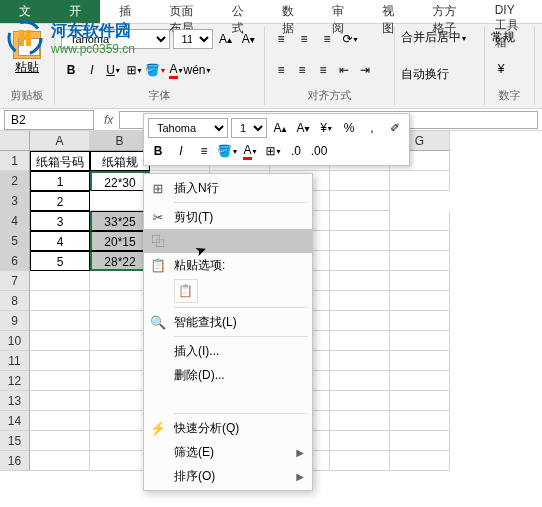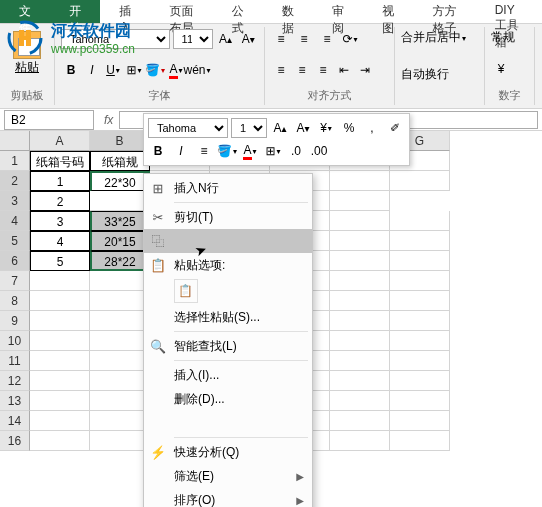--- a/index.html
+++ b/index.html
@@ -338,20 +338,30 @@
       <div class="row-header">14</div>
       <div class="cell"></div>
       <div class="cell"></div>
       <div class="cell"></div>
       <div class="cell"></div>
       <div class="cell"></div>
       <div class="cell"></div>
       <div class="cell"></div>
     </div>
   <div class="row">
+      <div class="row-header">15</div>
+      <div class="cell"></div>
+      <div class="cell"></div>
+      <div class="cell"></div>
+      <div class="cell"></div>
+      <div class="cell"></div>
+      <div class="cell"></div>
+      <div class="cell"></div>
+    </div>
+  <div class="row">
       <div class="row-header">16</div>
       <div class="cell"></div>
       <div class="cell"></div>
       <div class="cell"></div>
       <div class="cell"></div>
       <div class="cell"></div>
       <div class="cell"></div>
       <div class="cell"></div>
     </div>
 </div>
@@ -368,24 +378,20 @@
   </div>
   <div class="menu-item hover">
     <span class="menu-icon">⿻</span>
   </div>
   <div class="menu-item">
     <span class="menu-icon">📋</span>
     <span class="menu-text">粘贴选项:</span>
   </div>
   <div class="paste-opts">
     <div class="paste-opt">📋</div>
-  </div>
-  <div class="menu-item">
-    <span class="menu-icon"></span>
-    <span class="menu-text">选择性粘贴(S)...</span>
   </div>
   <div class="menu-sep"></div>
   <div class="menu-item">
     <span class="menu-icon">🔍</span>
     <span class="menu-text">智能查找(L)</span>
   </div>
   <div class="menu-sep"></div>
   <div class="menu-item">
     <span class="menu-icon"></span>
     <span class="menu-text">插入(I)...</span>

